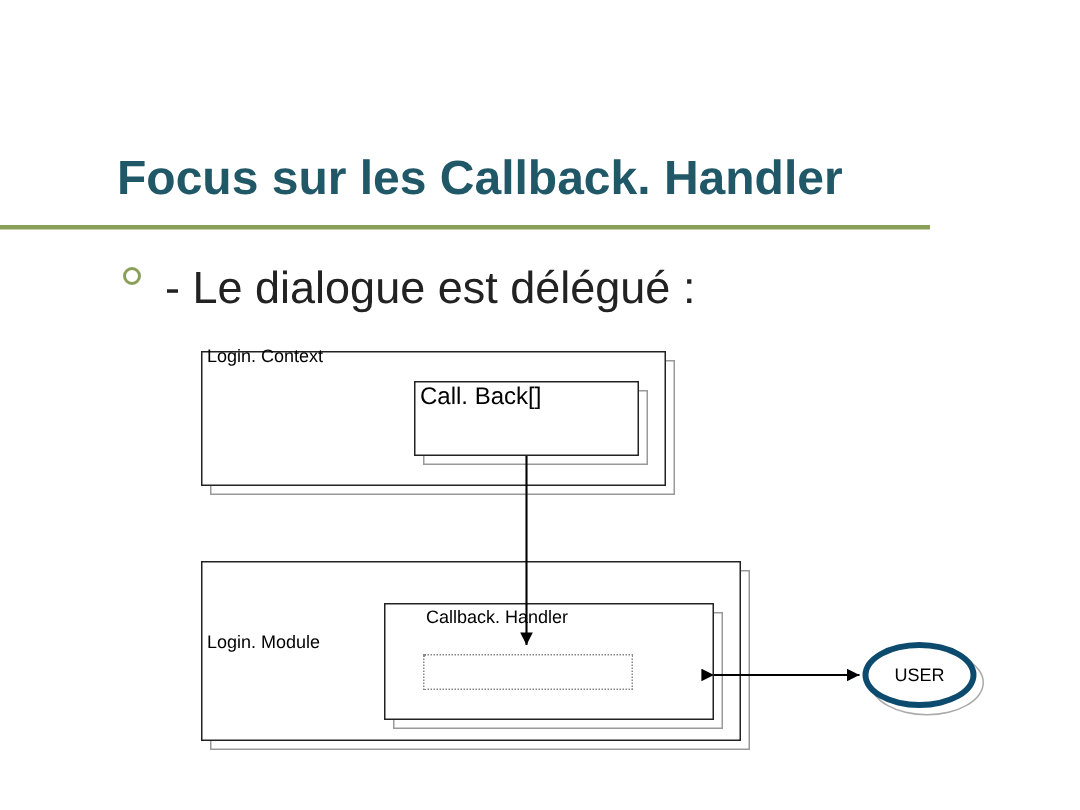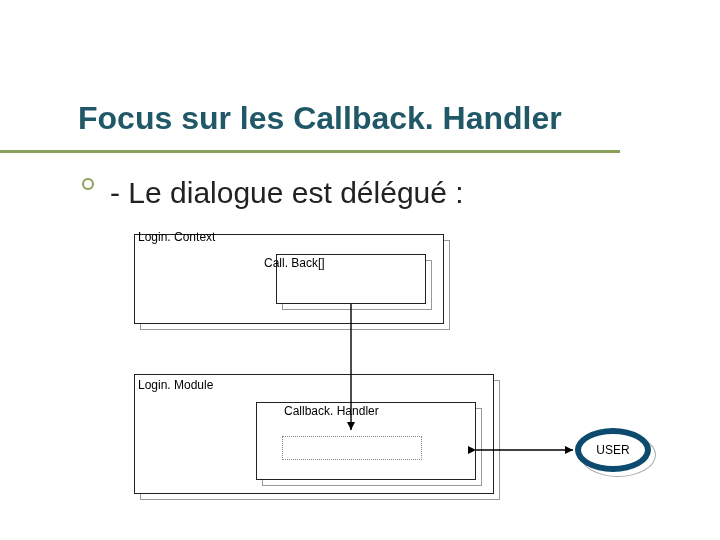--- a/index.html
+++ b/index.html
@@ -67,21 +67,21 @@
   }
 
   
   .lc-shadow { left: 10px; top: 10px; width: 310px; height: 90px; }
   .lc-box    { left: 4px;  top: 4px;  width: 310px; height: 90px; }
   .lc-label  { left: 8px;  top: 0;  font-size: 12px; }
 
   
   .cb-shadow { left: 152px; top: 30px; width: 150px; height: 50px; }
   .cb-box    { left: 146px; top: 24px; width: 150px; height: 50px; }
-  .cb-label  { left: 134px; top: 26px; font-size: 12px; }
+  .cb-label  { left: 150px; top: 26px; font-size: 16px; }
 
   
   .lm-shadow { left: 10px; top: 150px; width: 360px; height: 120px; }
   .lm-box    { left: 4px;  top: 144px; width: 360px; height: 120px; }
   .lm-label  { left: 8px;  top: 148px; font-size: 12px; }
 
   
   .ch-shadow { left: 132px; top: 178px; width: 220px; height: 78px; }
   .ch-box    { left: 126px; top: 172px; width: 220px; height: 78px; }
   .ch-label  { left: 130px; top: 174px; font-size: 12px; margin-left: 24px; }
@@ -96,21 +96,21 @@
     border: 1px dotted #888;
   }
 
   
   .user-oval {
     position: absolute;
     left: 445px;
     top: 198px;
     width: 76px;
     height: 44px;
-    border: 6px solid #0c4a6e;
+    border: 4px solid #0c4a6e;
     border-radius: 50%;
     display: flex;
     align-items: center;
     justify-content: center;
     font-size: 12px;
     background: #fff;
   }
   .user-oval-shadow {
     position: absolute;
     left: 450px;
@@ -142,21 +142,21 @@
   <div class="shadow lc-shadow"></div>
   <div class="box lc-box"></div>
   <div class="lc-label" style="position:absolute;">Login. Context</div>
 
   <div class="shadow cb-shadow"></div>
   <div class="box cb-box"></div>
   <div class="cb-label" style="position:absolute;">Call. Back[]</div>
 
   <div class="shadow lm-shadow"></div>
   <div class="box lm-box"></div>
-  <div class="lm-label" style="position:absolute;">Login. Module</div>
+  <div class="lm-label" style="position:absolute;margin-top:43px;">Login. Module</div>
 
   <div class="shadow ch-shadow"></div>
   <div class="box ch-box"></div>
   <div class="ch-label" style="position:absolute;">Callback. Handler</div>
   <div class="dotted-inner"></div>
 
   <div class="user-oval-shadow"></div>
   <div class="user-oval">
     <span>USER</span>
   </div>

